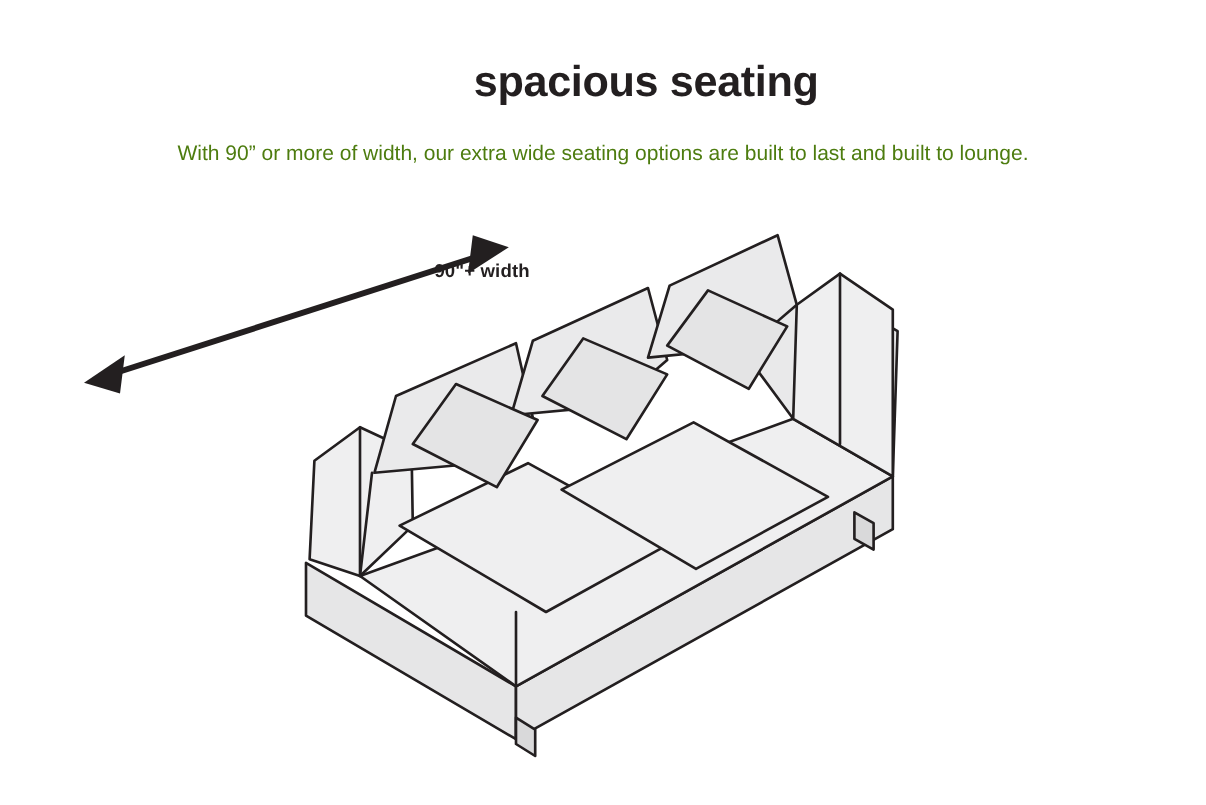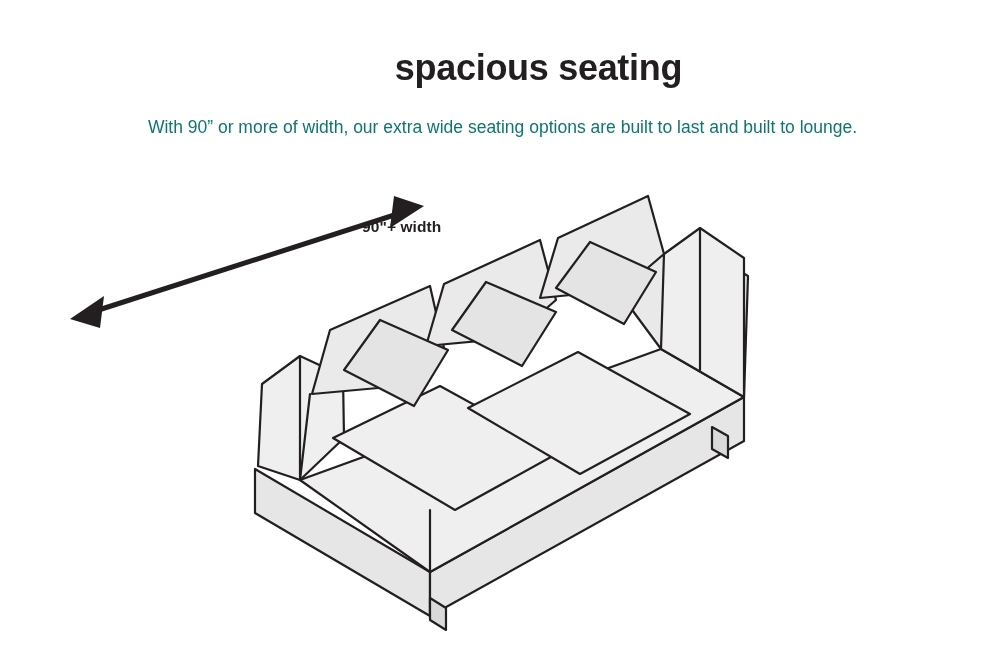--- a/index.html
+++ b/index.html
@@ -35,21 +35,21 @@
     padding-left: 36px;
   }
   .subcopy {
     position: absolute;
     top: 115px;
     left: 50px;
     width: 905px;
     text-align: center;
     font-size: 17.5px;
     line-height: 1.45;
-    color: #0f766e;
+    color: #4d7c0f;
   }
   .subcopy .line2 {
     display: block;
   }
   .illustration {
     position: absolute;
     top: 180px;
     left: 0;
     width: 1005px;
     height: 480px;

